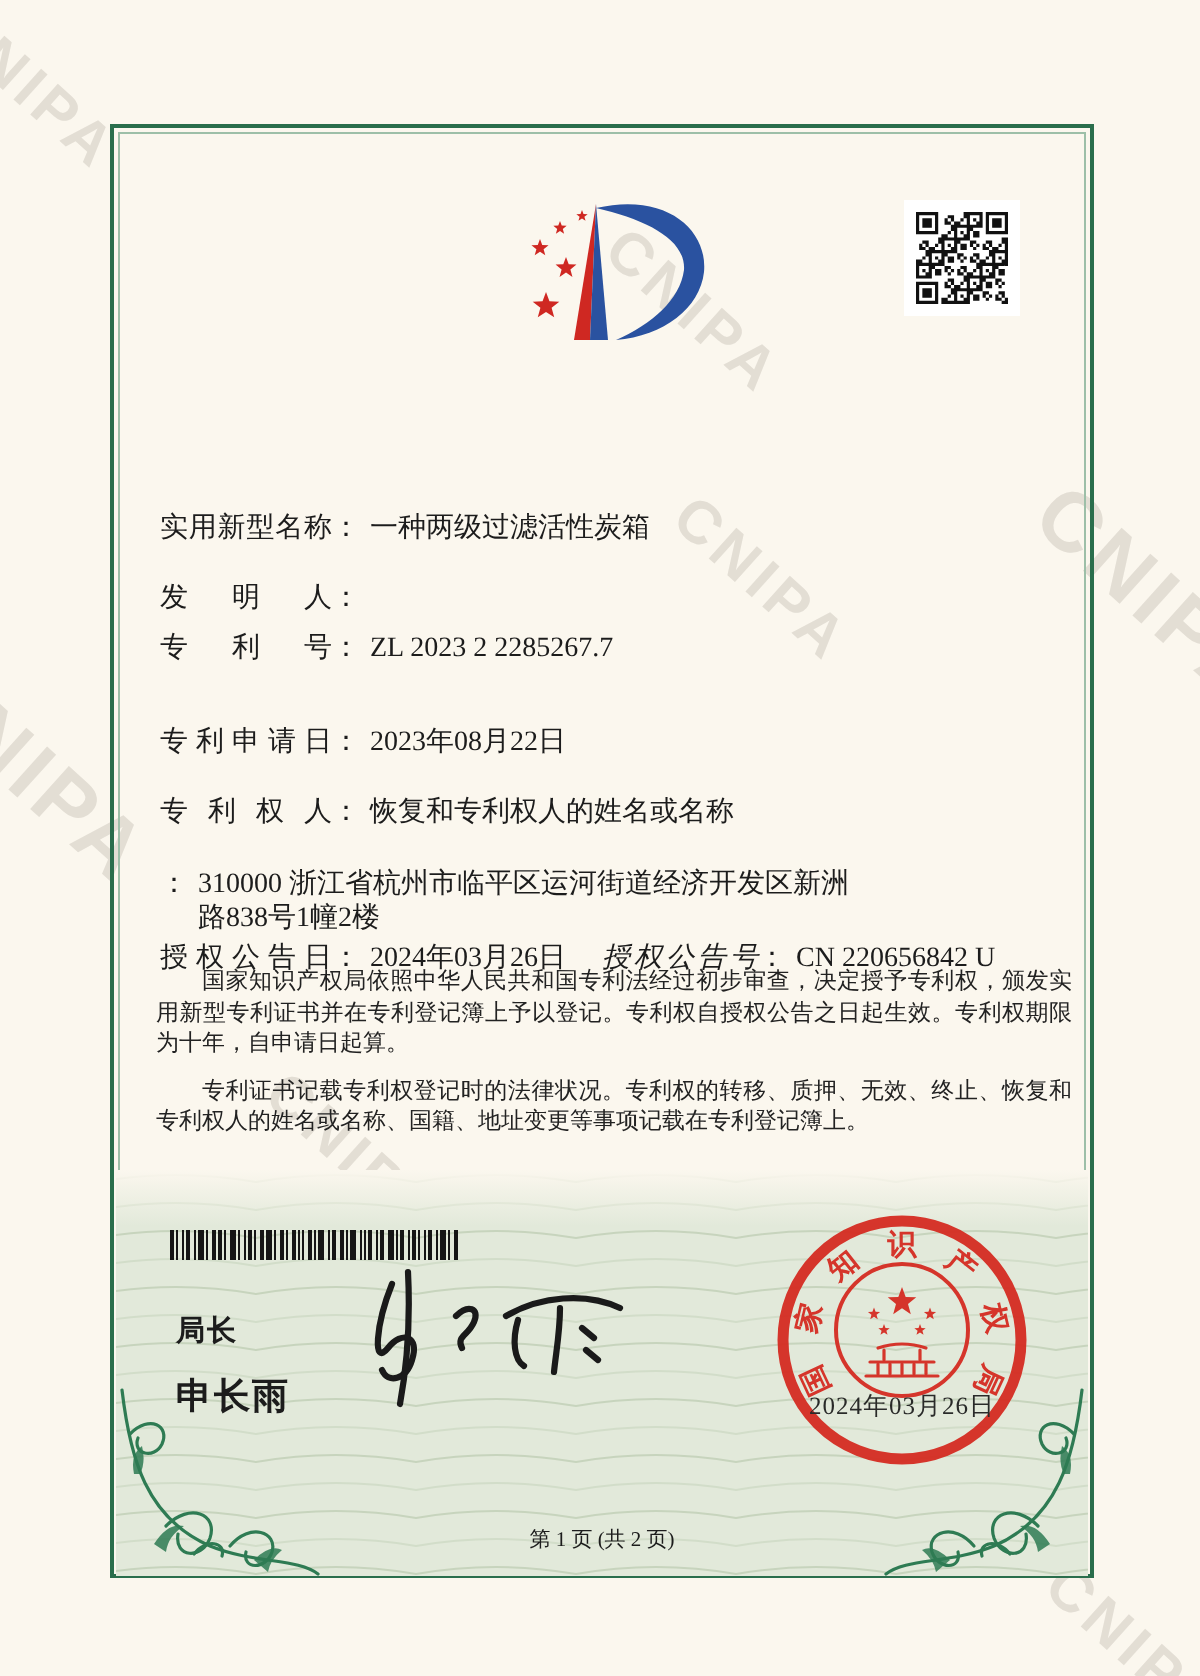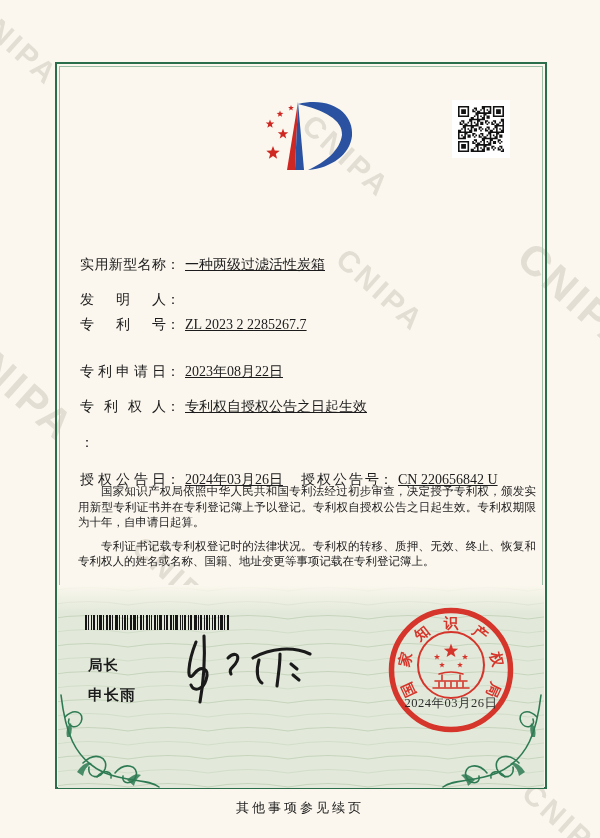--- a/index.html
+++ b/index.html
@@ -20,35 +20,35 @@
   
   .cert-number{position:absolute;left:78px;top:97px;font-size:13.5px;letter-spacing:1.5px;z-index:2;}
   .logo{position:absolute;left:252px;top:88px;width:108px;height:88px;z-index:2;}
   .qr-box{position:absolute;left:452px;top:100px;width:58px;height:58px;background:#ffffff;z-index:2;
           display:flex;align-items:center;justify-content:center;}
   .title{position:absolute;left:55px;top:183px;width:492px;text-align:center;font-size:29px;
          font-weight:bold;letter-spacing:7px;z-index:2;}
   
   .field-row{position:absolute;left:80px;width:450px;display:flex;font-size:14px;z-index:2;line-height:17px;margin-top:20px;}
   .fl{display:inline-block;width:86px;text-align:justify;text-align-last:justify;flex:none;}
-  .fl2{display:inline-block;width:78px;text-align:justify;text-align-last:justify;flex:none;margin-left:18px;}
+  .fl2{display:inline-block;width:78px;text-align:justify;text-align-last:justify;flex:none;margin-left:18px;font-style:italic;}
   .colon{flex:none;margin-right:5px;}
-  .fv{white-space:nowrap;text-decoration:underline;}
+  .fv{white-space:nowrap;}
   .fv-block{width:368px;}
   .fv-block span{display:block;line-height:17px;}
   
   .body-text{position:absolute;left:78px;top:484px;width:458px;z-index:2;}
   .body-text p{margin:0 0 8px 0;font-size:11.5px;line-height:15.5px;text-indent:2em;text-align:justify;color:#222;}
   
   .barcode{position:absolute;left:85px;top:615px;height:15px;display:flex;align-items:stretch;z-index:2;}
   .barcode div{background:#151515;}
   .director-title{position:absolute;left:88px;top:656px;font-family:"Liberation Sans","DejaVu Sans",sans-serif;
                   font-size:14.5px;font-weight:600;letter-spacing:1px;z-index:2;}
   .director-name{position:absolute;left:88px;top:686px;font-family:Liberation Mono, monospace;
-                 font-size:15px;font-weight:600;letter-spacing:1px;z-index:2;}
+                 font-size:18px;font-weight:600;letter-spacing:1px;z-index:2;}
   .signature{position:absolute;left:158px;top:628px;width:178px;height:85px;z-index:2;}
   .seal{position:absolute;left:385px;top:604px;width:132px;height:132px;z-index:3;opacity:.93;}
   .flourish{position:absolute;width:104px;height:112px;z-index:2;}
   .flourish.left{left:57px;top:677px;}
   .flourish.right{left:441px;top:677px;transform:scaleX(-1);}
   .page-info{position:absolute;left:55px;top:763px;width:492px;text-align:center;font-size:10.5px;z-index:2;}
   .continuation{position:absolute;left:0;top:799px;width:600px;text-align:center;font-size:13px;
                 letter-spacing:3px;z-index:2;}
 </style>
 </head>
@@ -154,24 +154,28 @@
     <span class="fv">ZL 2023 2 2285267.7</span>
   </div>
   <div class="field-row" style="top:343px">
     <span class="fl">专利申请日</span>
     <span class="colon">：</span>
     <span class="fv">2023年08月22日</span>
   </div>
   <div class="field-row" style="top:378px">
     <span class="fl">专利权人</span>
     <span class="colon">：</span>
-    <span class="fv">专利权自授权公告之日起生效</span>
+    <span class="fv">恢复和专利权人的姓名或名称</span>
   </div>
   <div class="field-row" style="top:414px">
     <span class="colon">：</span>
+    <span class="fv-block">
+      <span>310000 浙江省杭州市临平区运河街道经济开发区新洲</span>
+      <span>路838号1幢2楼</span>
+    </span>
   </div>
   <div class="field-row" style="top:451px">
     <span class="fl">授权公告日</span>
     <span class="colon">：</span>
     <span class="fv">2024年03月26日</span>
     <span class="fl2">授权公告号</span>
     <span class="colon">：</span>
     <span class="fv">CN 220656842 U</span>
   </div>
 
@@ -269,15 +273,15 @@
         <text transform="translate(20.3,55.2) rotate(-76.7)" text-anchor="middle" dominant-baseline="central" font-size="14.5" font-weight="bold" fill="#d5281e" font-family="Liberation Serif, DejaVu Serif, serif">家</text>
         <text transform="translate(36.8,29.1) rotate(-38.3)" text-anchor="middle" dominant-baseline="central" font-size="14.5" font-weight="bold" fill="#d5281e" font-family="Liberation Serif, DejaVu Serif, serif">知</text>
         <text transform="translate(66.0,19.0) rotate(0.0)" text-anchor="middle" dominant-baseline="central" font-size="14.5" font-weight="bold" fill="#d5281e" font-family="Liberation Serif, DejaVu Serif, serif">识</text>
         <text transform="translate(95.2,29.1) rotate(38.3)" text-anchor="middle" dominant-baseline="central" font-size="14.5" font-weight="bold" fill="#d5281e" font-family="Liberation Serif, DejaVu Serif, serif">产</text>
         <text transform="translate(111.7,55.2) rotate(76.7)" text-anchor="middle" dominant-baseline="central" font-size="14.5" font-weight="bold" fill="#d5281e" font-family="Liberation Serif, DejaVu Serif, serif">权</text>
         <text transform="translate(108.6,85.9) rotate(115.0)" text-anchor="middle" dominant-baseline="central" font-size="14.5" font-weight="bold" fill="#d5281e" font-family="Liberation Serif, DejaVu Serif, serif">局</text>
       </g>
     <text x="66" y="103" text-anchor="middle" font-size="12.5" letter-spacing="0.5" fill="#1c1c1c" font-family="Liberation Serif, DejaVu Serif, serif">2024年03月26日</text>
   </svg>
 
-  <div class="continuation">其他事项参见续页</div>
+  <div class="page-info">第 1 页 (共 2 页)</div>
 
 </div>
 
 </body></html>

